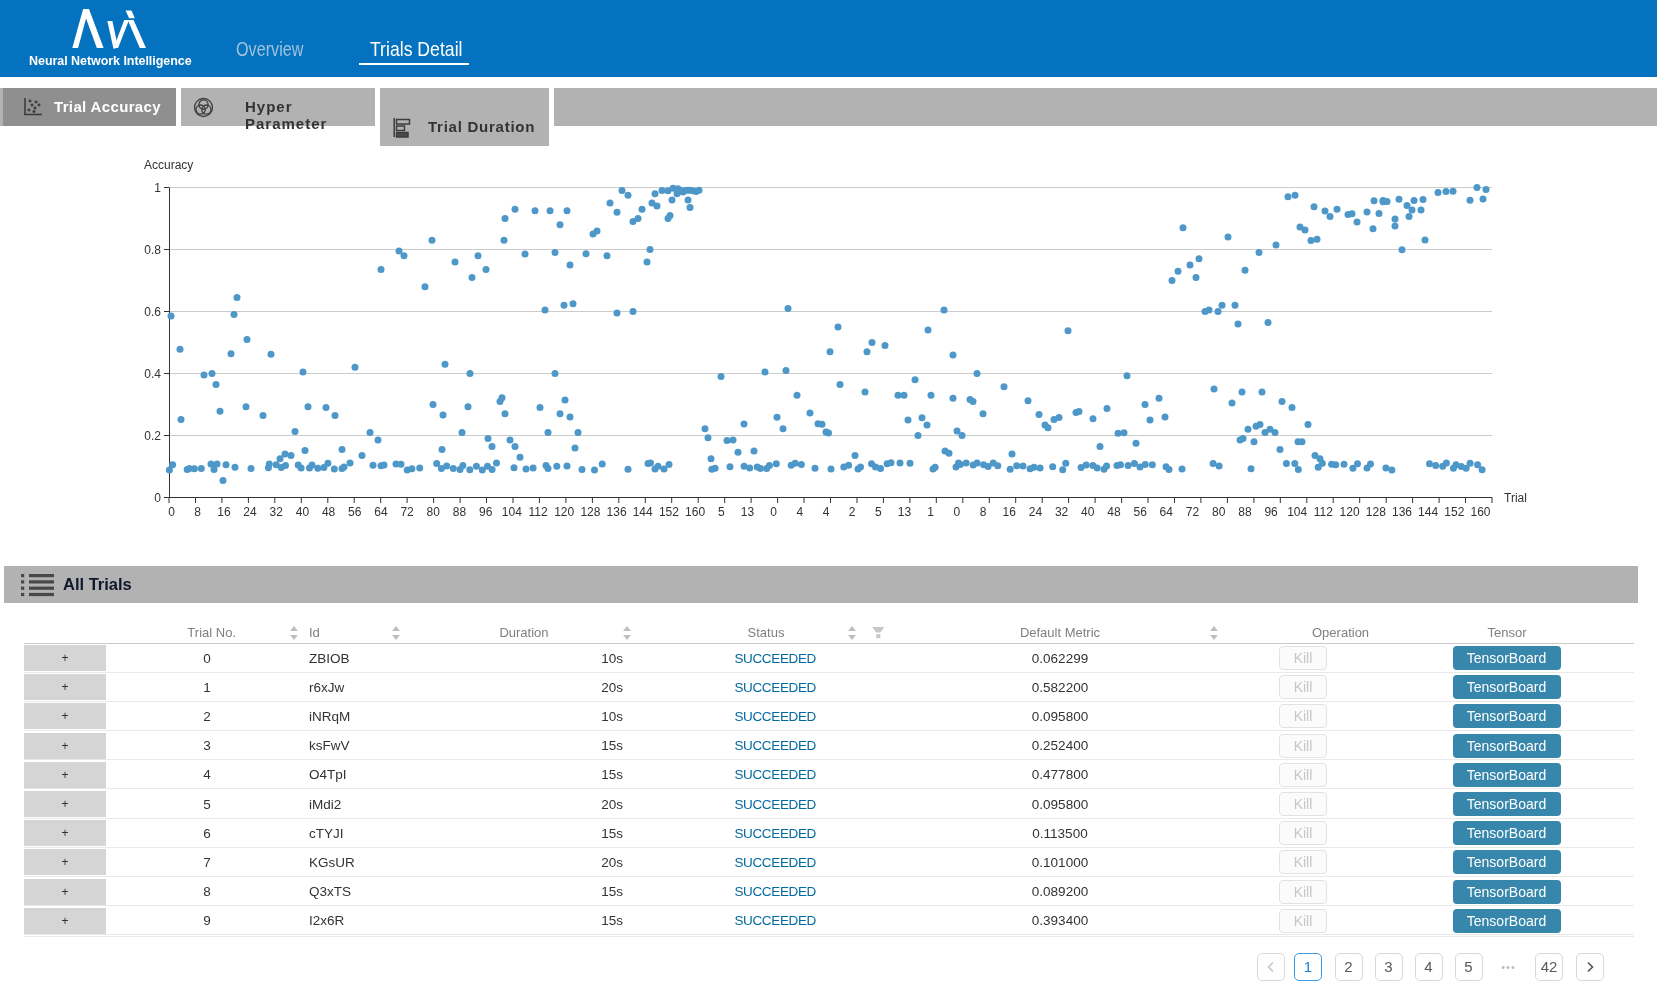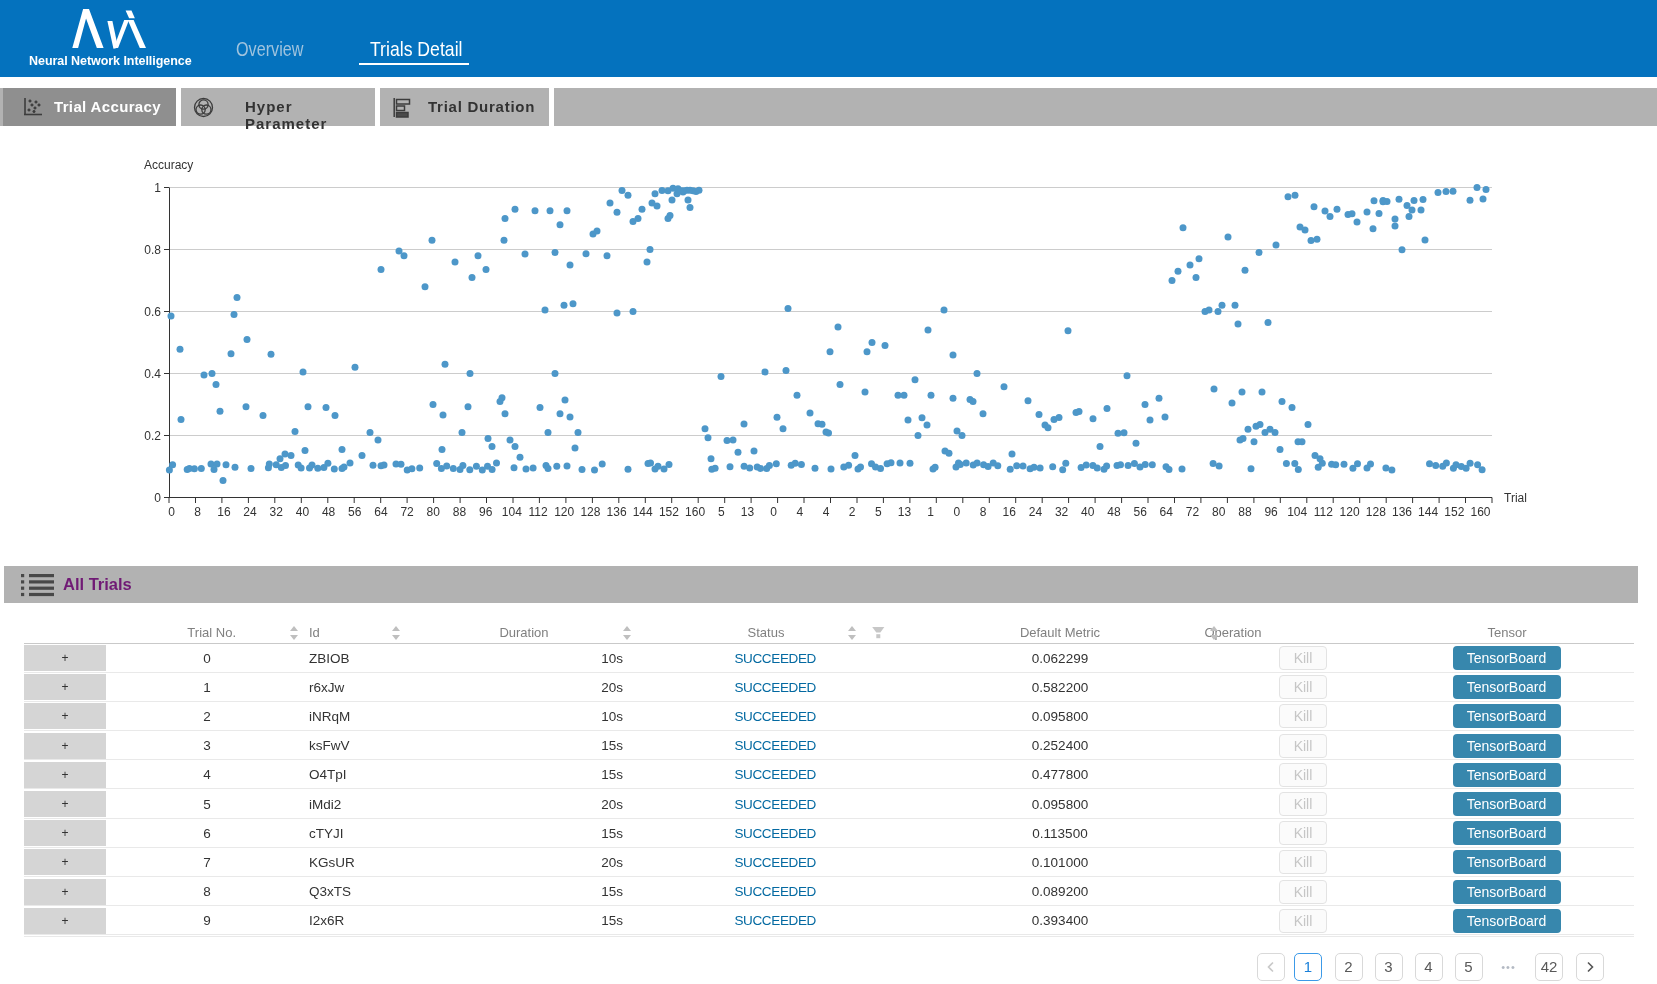--- a/index.html
+++ b/index.html
@@ -8,27 +8,27 @@
 #hdr { position:absolute; left:0; top:0; width:1657px; height:77px; background:#0472be; }
 #logotext { position:absolute; left:29px; top:54px; color:#fff; font-size:12.5px; font-weight:bold; letter-spacing:-0.05px; }
 #nav-ov { position:absolute; left:236px; top:37px; color:#9fc3de; font-size:21px; transform:scaleX(0.77); transform-origin:0 0; }
 #nav-td { position:absolute; left:370px; top:37px; color:#fff; font-size:21px; transform:scaleX(0.84); transform-origin:0 0; }
 #nav-ul { position:absolute; left:359px; top:63px; width:110px; height:2px; background:#fff; }
 
 #tabbar { position:absolute; left:0; top:88px; width:1657px; height:38px; background:#b2b2b2; }
 .tab { position:absolute; top:88px; height:38px; background:#b2b2b2;padding-left:16px; }
 .tab1 { left:3px; width:173px; background:#8f8f8f; }
 .tab2 { left:181px; width:194px; }
-.tab3 { left:380px; width:169px; }
+.tab3 { left:380px; width:169px;margin-top:20px; }
 .tsep { position:absolute; top:88px; width:5px; height:38px; background:#fff; }
 .tablab { position:absolute; top:10px; font-size:15px; font-weight:600; color:#333; letter-spacing:0.35px; }
 .tab1 .tablab { color:#fff; }
 
 #atbar { position:absolute; left:4px; top:566px; width:1634px; height:37px; background:#b2b2b2; }
-#atlab { position:absolute; left:59px; top:9px; font-size:16.5px; font-weight:bold; color:#701a75; }
+#atlab { position:absolute; left:59px; top:9px; font-size:16.5px; font-weight:bold; color:#0f172a; }
 
 .thead { position:absolute; color:#808080; font-size:13px; }
 .hline { position:absolute; left:24px; top:642.5px; width:1610px; height:1px; background:#c9c9c9; }
 .row { position:absolute; left:0; width:1657px; height:29.2px; font-size:13.5px; color:#333; }
 .rowline { position:absolute; left:24px; top:28.2px; width:1610px; height:1px; background:#e9e9e9; }
 .pluscell { position:absolute; left:24px; top:1.6px; width:82px; height:26.0px; background:#d5d5d5; text-align:center; font-size:12px; color:#333; line-height:26.0px; }
 .c-no { position:absolute; left:177px; width:60px; top:7px; text-align:center; }
 .c-id { position:absolute; left:309px; top:7px; }
 .c-dur { position:absolute; left:523px; width:100px; top:7px; text-align:right; }
 .c-st { position:absolute; left:716px; width:100px; top:7px; text-align:right; color:#0369a1; letter-spacing:-0.35px; }
@@ -659,21 +659,21 @@
 </g>
     </svg>
 <div id="atlab">All Trials</div>
 </div>
 
 <div class="thead" style="left:180px;top:625px;width:56px;text-align:right">Trial No.</div>
 <div class="thead" style="left:309px;top:625px">Id</div>
 <div class="thead" style="left:474px;top:625px;width:100px;text-align:center">Duration</div>
 <div class="thead" style="left:716px;top:625px;width:100px;text-align:center">Status</div>
 <div class="thead" style="left:1010px;top:625px;width:100px;text-align:center">Default Metric</div>
-<div class="thead" style="left:1183px;top:625px;width:100px;text-align:center">Operation</div>
+<div class="thead" style="left:1312px;top:625px;width:100px;">Operation</div>
 <div class="thead" style="left:1457px;top:625px;width:100px;text-align:center">Tensor</div>
 <svg class="abs" style="left:289px;top:626px" width="10" height="14" viewBox="0 0 10 14">
     <path d="M5 0 L9 5 L1 5 Z" fill="#bfbfbf"></path>
     <path d="M5 14 L9 9 L1 9 Z" fill="#bfbfbf"></path>
   </svg>
 <svg class="abs" style="left:391px;top:626px" width="10" height="14" viewBox="0 0 10 14">
     <path d="M5 0 L9 5 L1 5 Z" fill="#bfbfbf"></path>
     <path d="M5 14 L9 9 L1 9 Z" fill="#bfbfbf"></path>
   </svg>
 <svg class="abs" style="left:622px;top:626px" width="10" height="14" viewBox="0 0 10 14">

